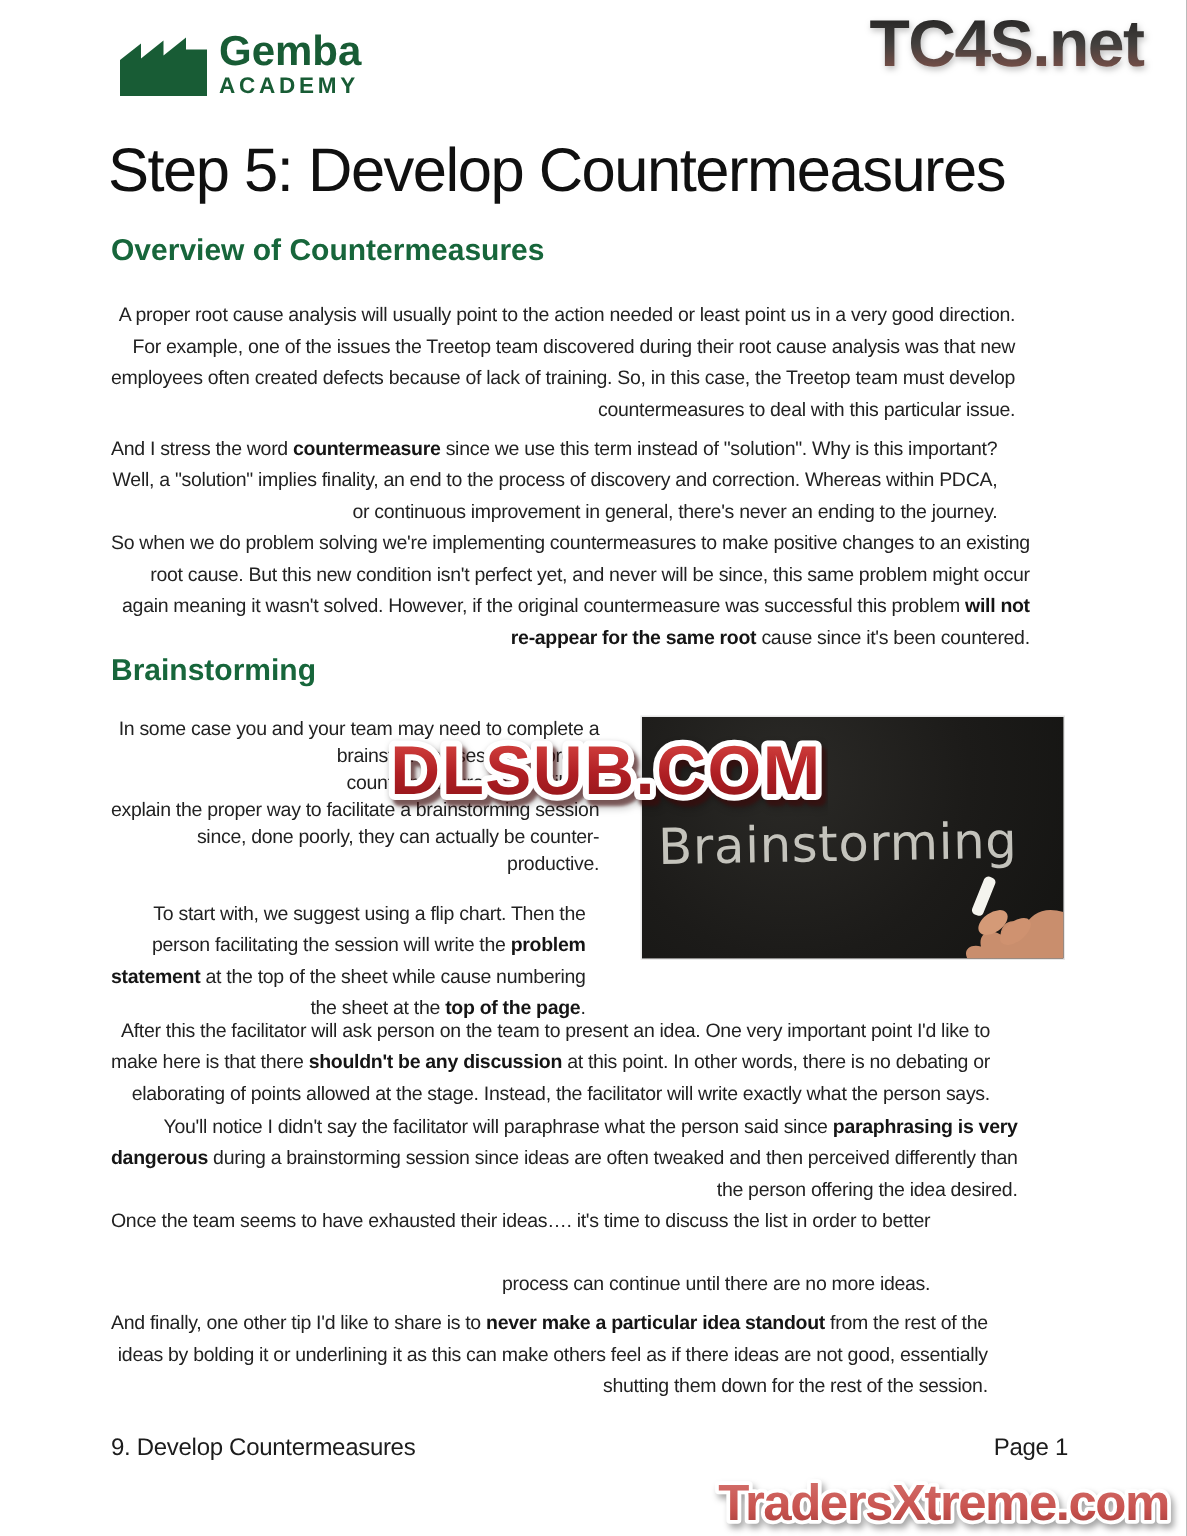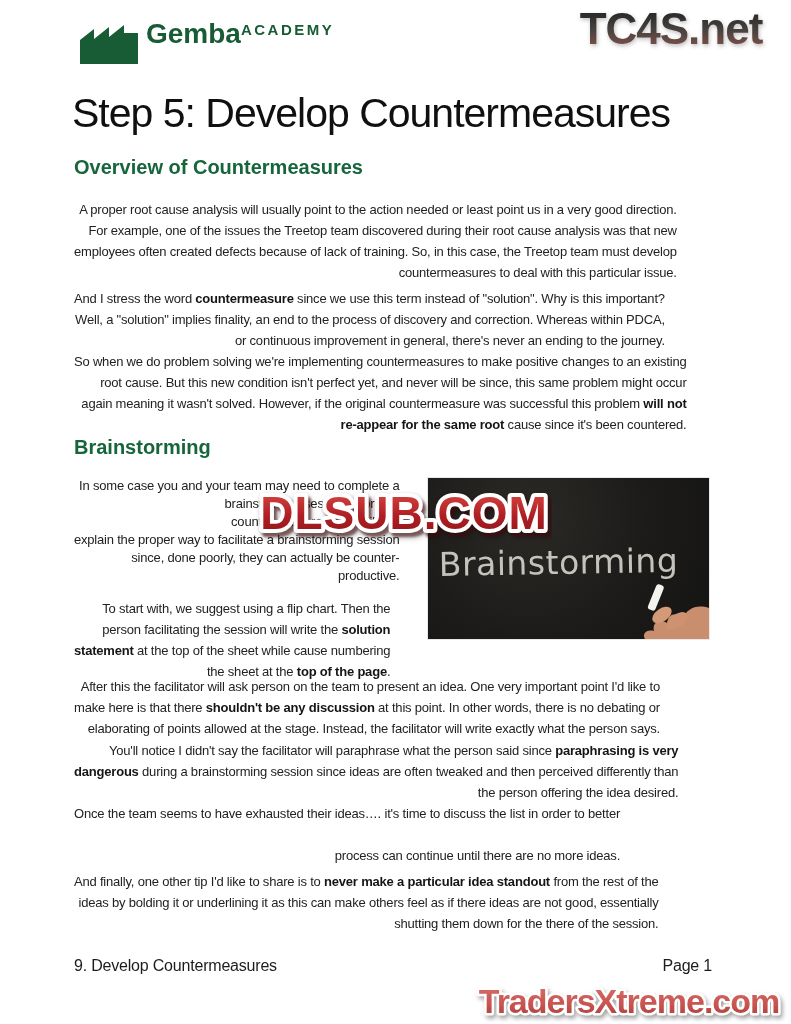--- a/index.html
+++ b/index.html
@@ -4,21 +4,21 @@
 <style>
   html,body{margin:0;padding:0;background:#888;}
   .page{
     position:relative;width:791px;height:1024px;margin:0 auto;
     background:#ffffff;overflow:hidden;
     font-family:"Liberation Sans",sans-serif;color:#1e1e1e;
   }
   
   .logo{position:absolute;left:78px;top:20px;display:flex;align-items:flex-start;gap:6px;}
   .logo .factory{width:62px;height:46px;}
-  .logo .words{display:flex;flex-direction:row;line-height:1;}
+  .logo .words{display:flex;flex-direction:column;line-height:1;}
   .logo .gemba{font-size:28px;font-weight:700;color:#185c35;letter-spacing:0;}
   .logo .academy{font-size:15px;font-weight:700;color:#185c35;letter-spacing:2.5px;margin-top:2px;}
   .wm-tc4s{position:absolute;top:0px;right:4px;width:232px;height:60px;}
   
   .doc-title{
     position:absolute;left:72px;top:90px;width:700px;
     font-size:41px;font-weight:400;color:#101010;letter-spacing:-1px;white-space:nowrap;
   }
   .h-green{
     position:absolute;left:74px;font-size:20px;font-weight:700;color:#17663b;white-space:nowrap;
@@ -84,21 +84,21 @@
   <div class="doc-title">Step 5: Develop Countermeasures</div>
   <div class="h-green h-overview">Overview of Countermeasures</div>
 
   <div class="para p1"><span>A proper root cause analysis will usually point to the action needed or least point us in a very good direction.</span><br><span>For example, one of the issues the Treetop team discovered during their root cause analysis was that new</span><br><span>employees often created defects because of lack of training.  So, in this case, the Treetop team must develop</span><br><span>countermeasures to deal with this particular issue.</span></div>
   <div class="para p2"><span>And I stress the word </span><strong>countermeasure</strong><span> since we use this term instead of "solution". Why is this important?</span><br><span>Well, a "solution" implies finality, an end to the process of discovery and correction. Whereas within PDCA,</span><br><span>or continuous improvement in general, there's never an ending to the journey.</span></div>
   <div class="para p3"><span>So when we do problem solving we're implementing countermeasures to make positive changes to an existing</span><br><span>root cause. But this new condition isn't perfect yet, and never will be since, this same problem might occur</span><br><span>again meaning it wasn't solved.  However, if the original countermeasure was successful this problem </span><strong>will not</strong><br><strong>re-appear for the same root</strong><span> cause since it's been countered.</span></div>
 
   <div class="h-green h-brainstorm">Brainstorming</div>
 
   <div class="para colA"><span>In some case you and your team may need to complete a</span><br><span>brainstorming session in order t</span><br><span>countermeasures.  We'd like to</span><br><span>explain the proper way to facilitate a brainstorming session</span><br><span>since, done poorly, they can actually be counter-</span><br><span>productive.</span></div>
-  <div class="para colB"><span>To start with, we suggest using a flip chart.  Then the</span><br><span>person facilitating the session will write the </span><strong>solution</strong><br><strong>statement</strong><span> at the top of the sheet while cause numbering</span><br><span>the sheet at the </span><strong>top of the page</strong><span>.</span></div>
+  <div class="para colB"><span>To start with, we suggest using a flip chart.  Then the</span><br><span>person facilitating the session will write the </span><strong>problem</strong><br><strong>statement</strong><span> at the top of the sheet while cause numbering</span><br><span>the sheet at the </span><strong>top of the page</strong><span>.</span></div>
 
   <div class="chalk-img">
     <svg width="281" height="161" viewBox="0 0 281 161">
       <text x="11" y="98" font-family="DejaVu Sans, sans-serif" font-size="33" letter-spacing="0.5" fill="#d6d5cd" fill-opacity="0.9" transform="rotate(-1 11 98)">Brainstorming</text>
 
       <g>
         <rect x="224" y="106" width="8" height="27" rx="3" fill="#f4f4ee" transform="rotate(22 228 119)"></rect>
         <path d="M281,161 L281,130 C268,126 259,131 255,140
                  C248,133 240,136 239,145
                  C231,140 224,145 226,153
@@ -116,21 +116,21 @@
         <stop offset="55%" stop-color="#b01f24"></stop>
         <stop offset="100%" stop-color="#8c1418"></stop>
       </linearGradient>
     </defs>
     <text x="148" y="46" text-anchor="middle" font-family="Liberation Sans, sans-serif" font-size="46" font-weight="700" letter-spacing="1" stroke="#ffffff" stroke-width="8" paint-order="stroke" stroke-linejoin="round" fill="url(#g-dlsub)" style="filter:drop-shadow(3px 4px 1px rgba(70,10,10,0.55)) drop-shadow(1px 2px 2px rgba(0,0,0,0.35));">DLSUB.COM</text>
   </svg>
 
   <div class="para p4"><span>After this the facilitator will ask person on the team to present an idea.  One very important point I'd like to</span><br><span>make here is that there </span><strong>shouldn't be any discussion</strong><span> at this point.  In other words, there is no debating or</span><br><span>elaborating of points allowed at the stage.  Instead, the facilitator will write exactly what the person says.</span></div>
   <div class="para p5"><span>You'll notice I didn't say the facilitator will paraphrase what the person said since </span><strong>paraphrasing is very</strong><br><strong>dangerous</strong><span> during a brainstorming session since ideas are often tweaked and then perceived differently than</span><br><span>the person offering the idea desired.</span></div>
   <div class="para p6"><span>Once the team seems to have exhausted their ideas…. it's time to discuss the list in order to better</span><br><br><span>process can continue until there are no more ideas.</span></div>
-  <div class="para p7"><span>And finally, one other tip I'd like to share is to </span><strong>never make a particular idea standout</strong><span> from the rest of the</span><br><span>ideas by bolding it or underlining it as this can make others feel as if there ideas are not good, essentially</span><br><span>shutting them down for the there of the session.</span></div>
+  <div class="para p7"><span>And finally, one other tip I'd like to share is to </span><strong>never make a particular idea standout</strong><span> from the rest of the</span><br><span>ideas by bolding it or underlining it as this can make others feel as if there ideas are not good, essentially</span><br><span>shutting them down for the rest of the session.</span></div>
 
   <div class="footer">
     <span>9. Develop Countermeasures</span>
     <span>Page 1</span>
   </div>
 
   <svg class="wm-traders" viewBox="0 0 323 44">
     <defs>
       <linearGradient id="g-trd" x1="0" y1="0" x2="0" y2="1">
         <stop offset="0%" stop-color="#d4736f"></stop>

